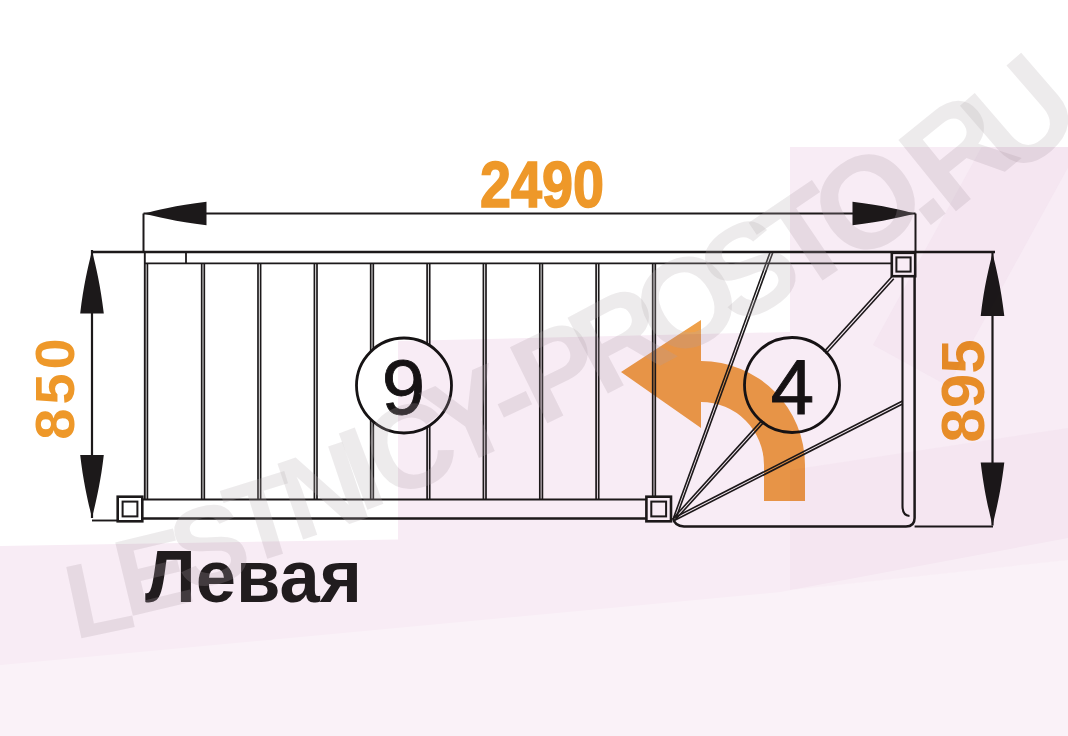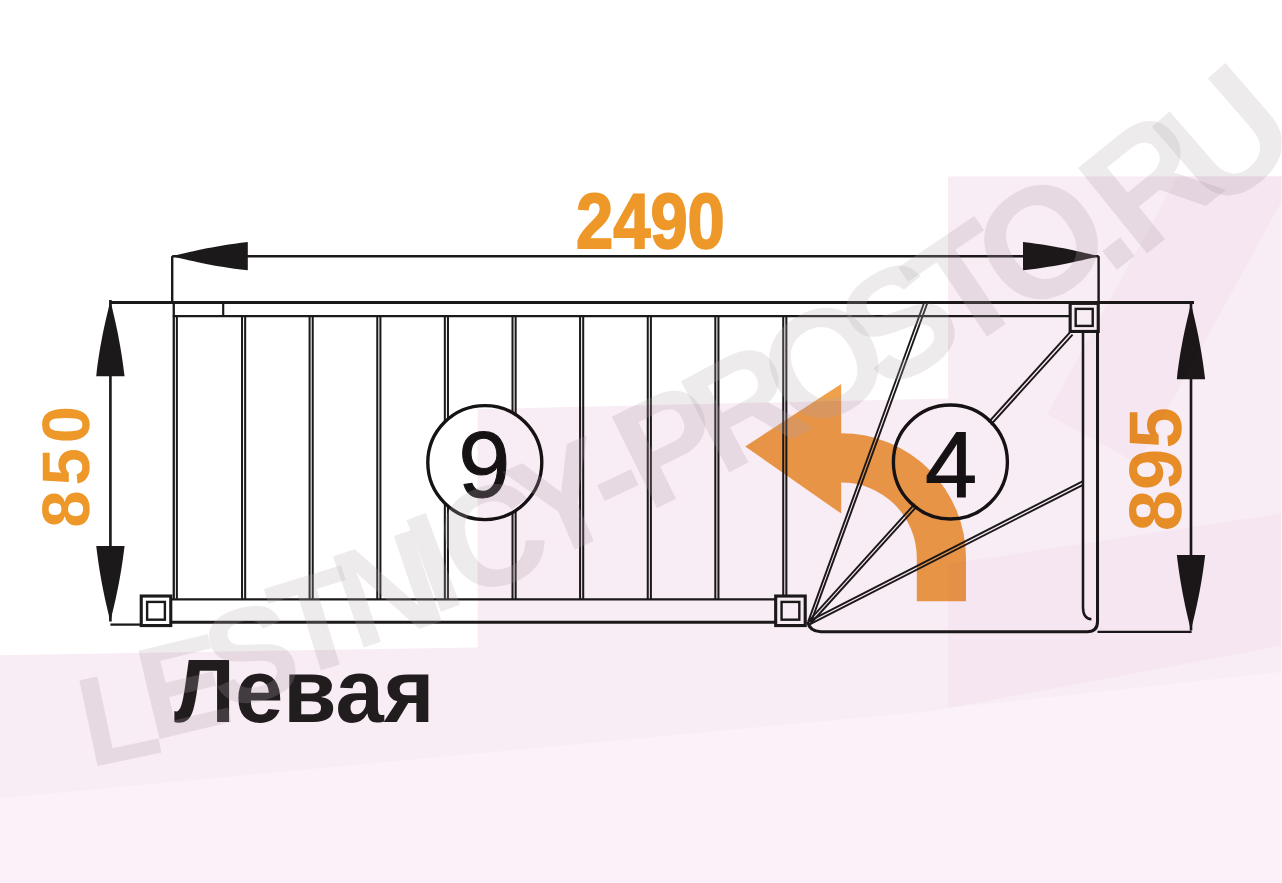--- a/index.html
+++ b/index.html
@@ -1,16 +1,16 @@
 <!DOCTYPE html>
 <html><head>
 <meta charset="utf-8">
 <style>
 html,body{margin:0;padding:0;background:#fff}
-.page{position:relative;width:1068px;height:736px;background:#fef9c3;overflow:hidden;font-family:"Liberation Sans",sans-serif}
+.page{position:relative;width:1068px;height:736px;background:#1d4ed8;overflow:hidden;font-family:"Liberation Sans",sans-serif}
 </style>
 </head>
 <body>
 <div class="page">
 <svg width="1068" height="736" viewBox="0 0 1068 736" xmlns="http://www.w3.org/2000/svg">
 <defs>
 <mask id="mc4" maskUnits="userSpaceOnUse" x="0" y="0" width="1068" height="736">
 <rect x="0" y="0" width="1068" height="736" fill="#fff"></rect>
 <circle cx="792" cy="385" r="46" fill="#000"></circle>
 </mask>

